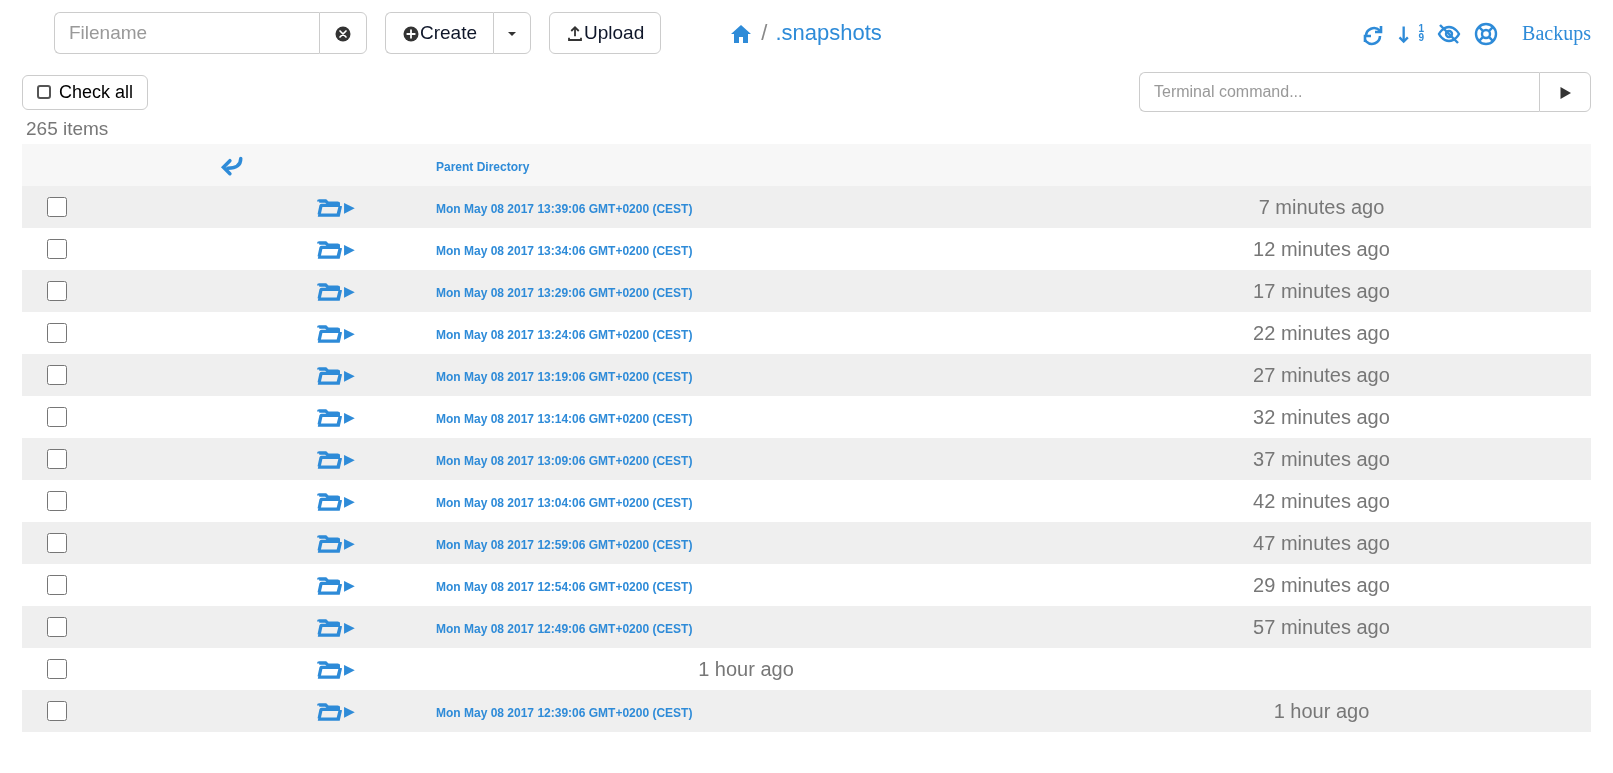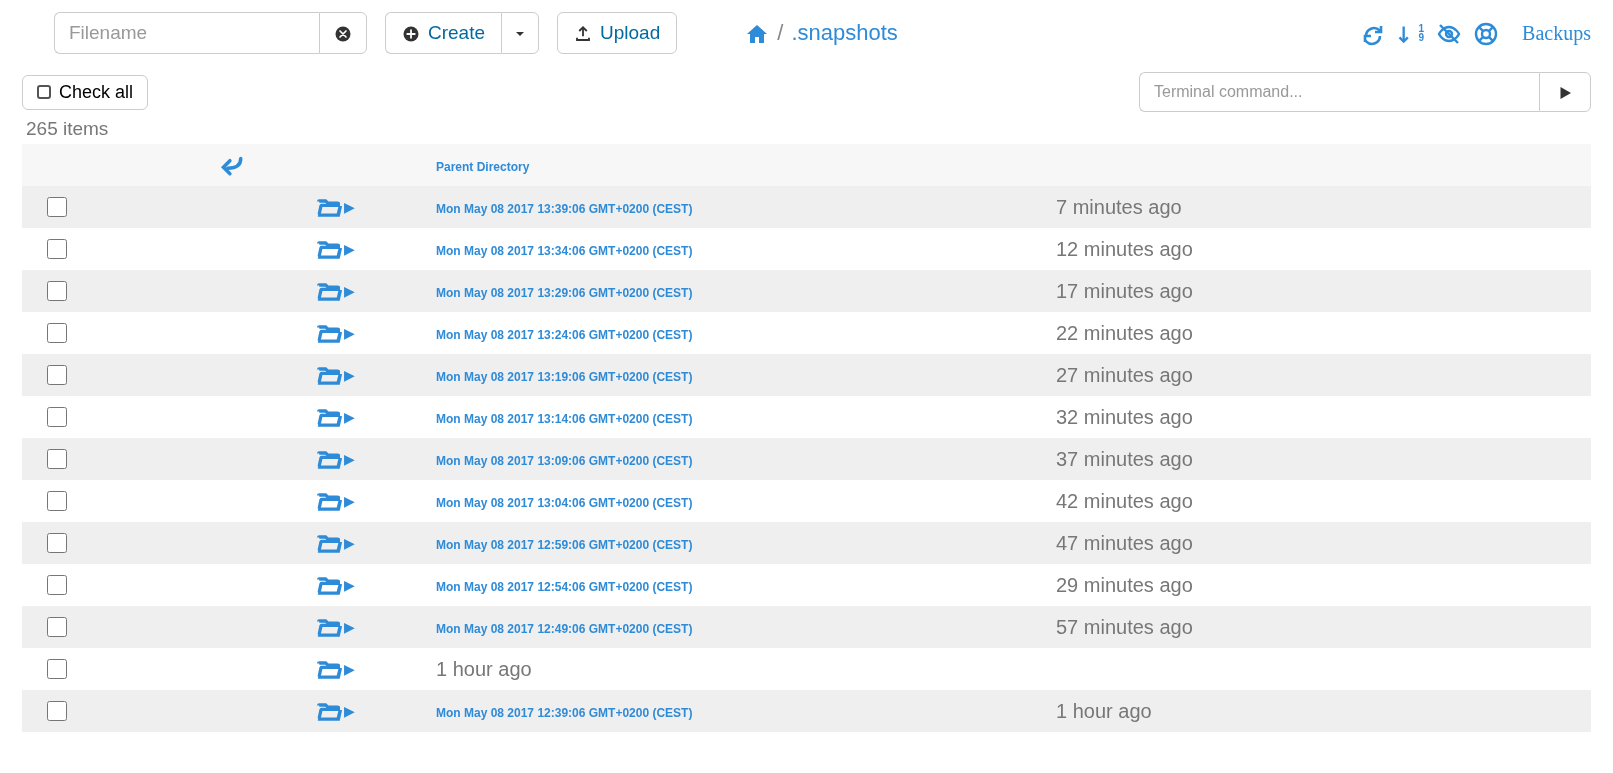--- a/index.html
+++ b/index.html
@@ -47,22 +47,21 @@
   }
   .btn {
     border: 1px solid var(--border);
     background: #fff;
     border-radius: 6px;
     font-size: 19px;
     padding: 9px 16px;
     cursor: pointer;
     display: inline-flex;
     align-items: center;
-    gap: 8px;
-    color: #0369a1;
+    color: #0f172a;
     justify-content: flex-end;
   }
   .btn-group { display:flex; }
   .btn-group .btn:first-child { border-radius:6px 0 0 6px; border-right:none; }
   .btn-group .btn:last-child  { border-radius:0 6px 6px 0; padding:9px 12px; }
 
   .crumbs {
     margin-left: 50px;
     display:flex; align-items:center; gap:8px;
     font-size: 22px;
@@ -125,21 +124,21 @@
     width:20px; height:20px; accent-color:#555;
   }
   .col-icon  { display:flex; justify-content:flex-start; padding-left:10px; color:var(--blue-bright); }
   .col-icon svg { width:26px; height:26px; }
   .folder-icon { display:flex; align-items:center; gap:2px; color:var(--blue-bright); }
   .folder-icon .caret { font-size:14px; }
   .col-name a, .col-name span.link {
     color: var(--blue-bright); font-weight:bold; text-decoration:none; font-size:12px;
     cursor:pointer;
   }
-  .col-age { color: var(--muted); font-size:20px; }
+  .col-age { color: var(--muted); font-size:20px;text-align:center; }
 
   .listing .row.parent .col-back svg{ width:30px; height:26px; }
 
   
   .ico { display:inline-block; }
   svg { vertical-align:middle; }
 </style>
 </head>
 <body>
 

